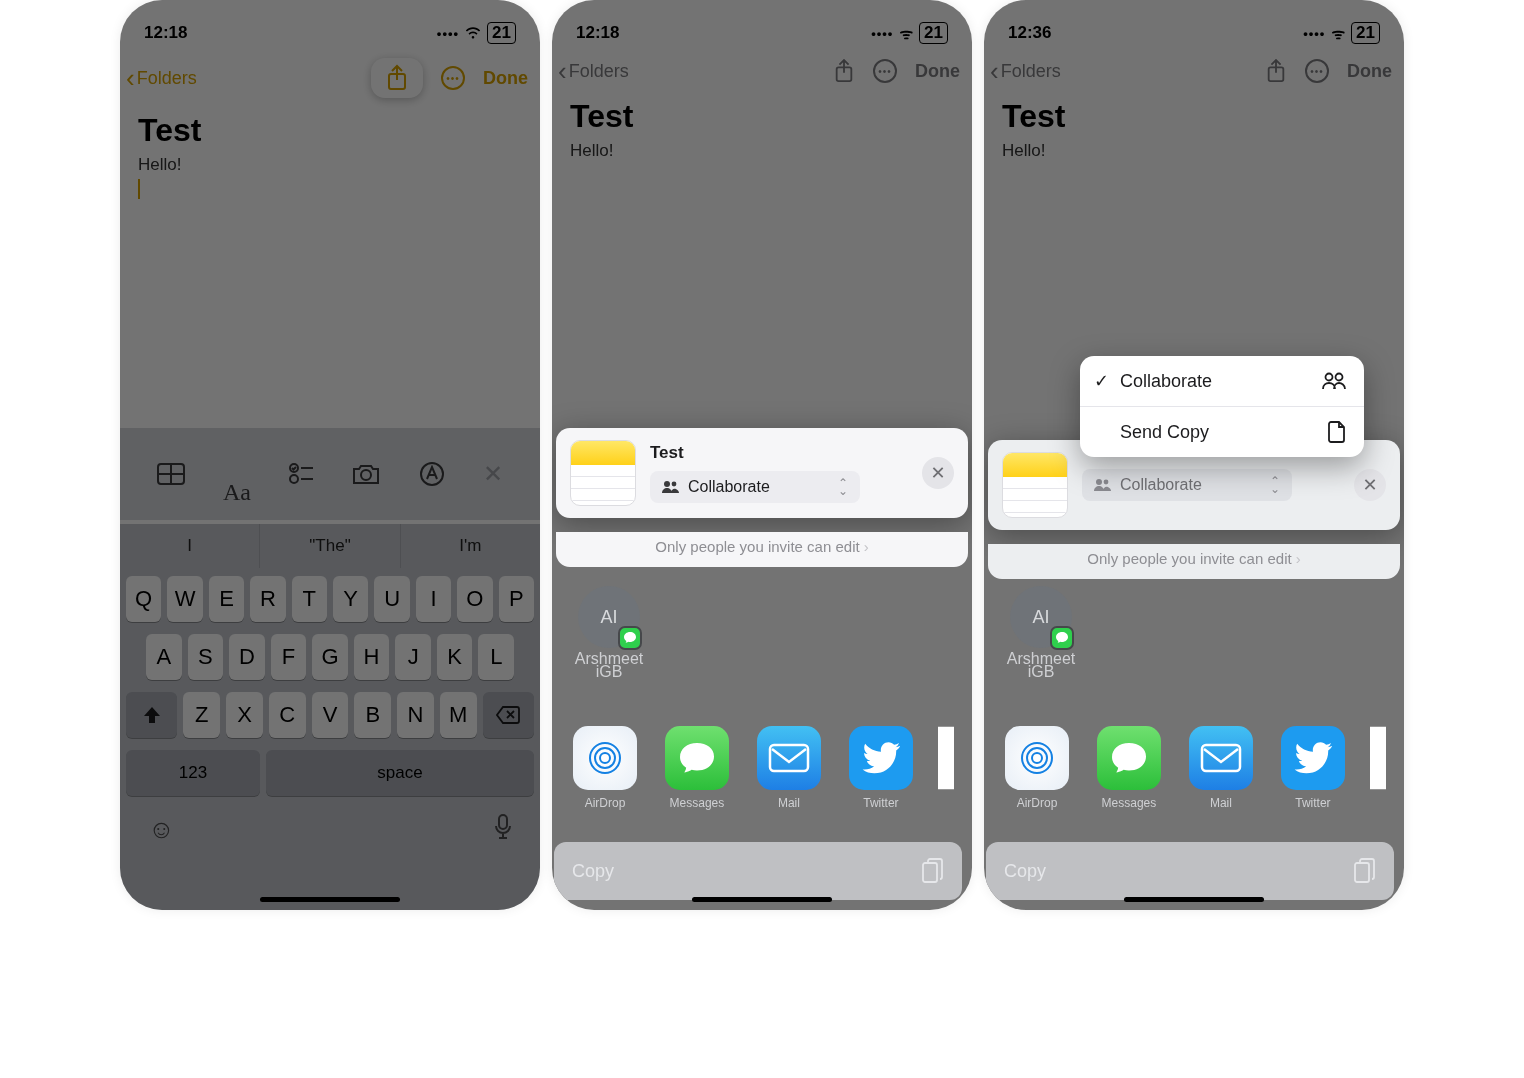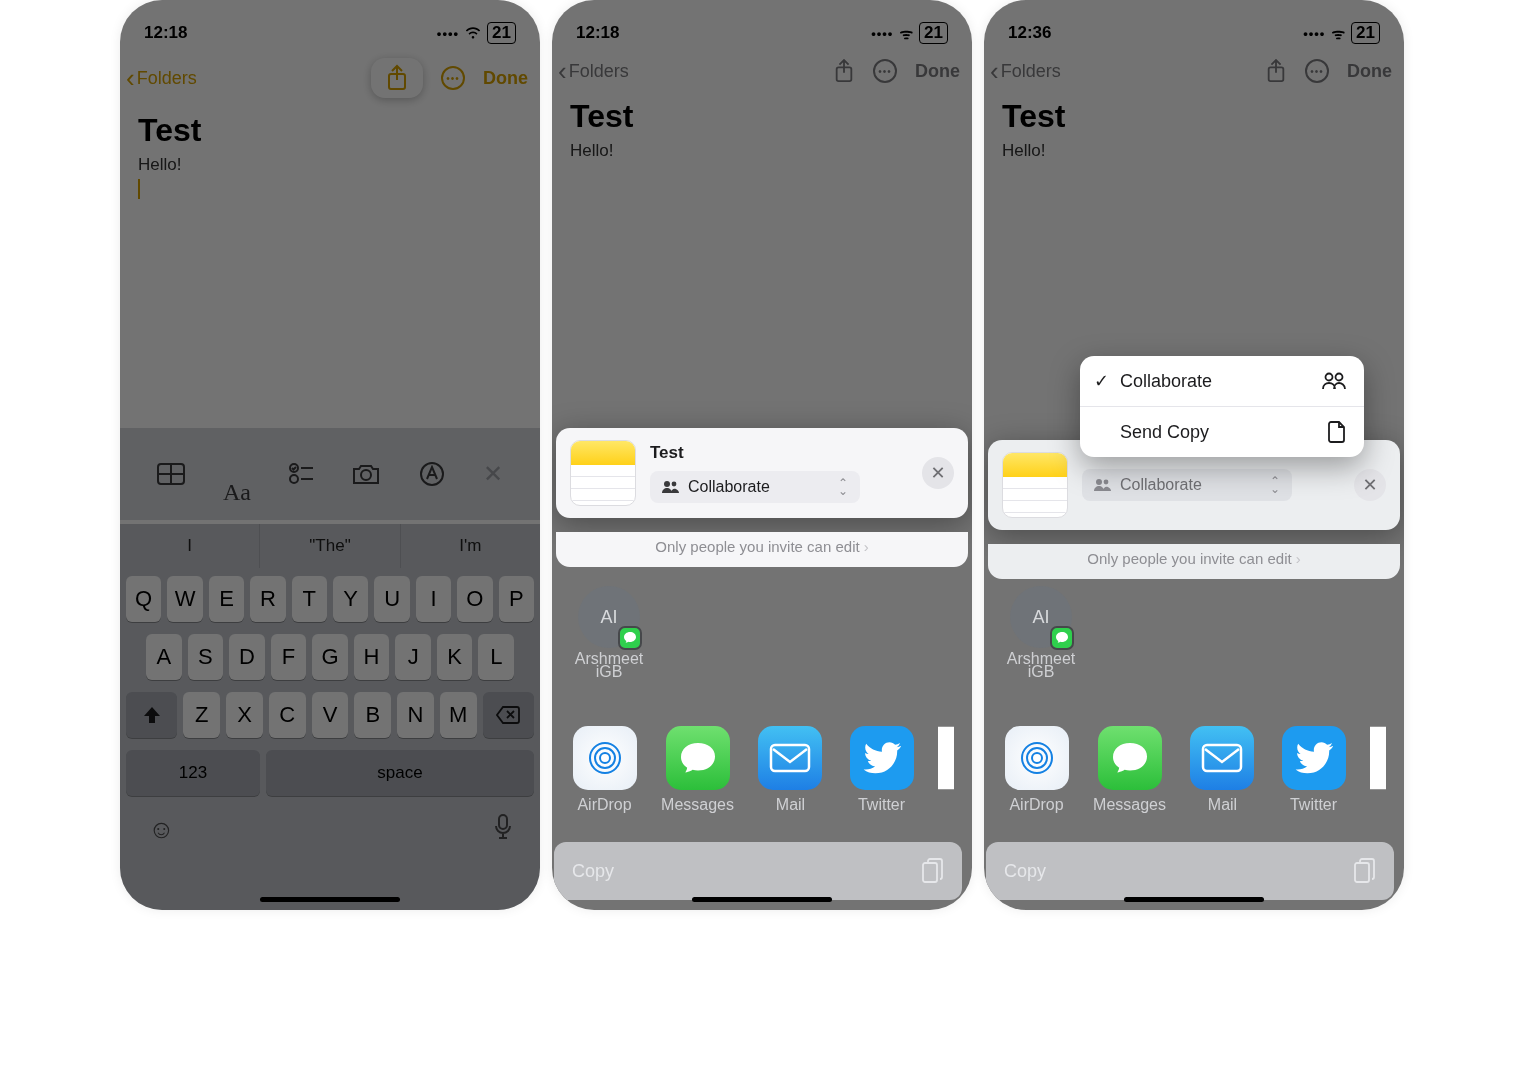--- a/index.html
+++ b/index.html
@@ -189,21 +189,21 @@
     display:flex; gap:22px; padding:0 18px;
   }
   .app { display:flex; flex-direction:column; align-items:center; gap:6px; width:78px;}
   .app-icon { width:64px; height:64px; border-radius:15px; display:flex; align-items:center; justify-content:center; font-size:34px; color:#fff;}
   .ai-airdrop { background:radial-gradient(circle,#fff,#e7eef6); color:#1481e3;}
   .ai-msg { background:linear-gradient(#6fe06f,#2cbf3a);}
   .ai-mail { background:linear-gradient(#42c0f3,#1e7fe5);}
   .ai-twitter { background:#1d9bf0;}
   .ai-gmail { background:#ffffff; color:#e34133; border:1px solid #969696; overflow:hidden;}
   .ai-gmail::after{ content:""; position:absolute;}
-  .app-label { font-size:16px; color:#cfd0d3;}
+  .app-label { font-size:12px; color:#cfd0d3;}
   
   .actions {
     position:absolute; left:2px; right:10px; top:842px; z-index:6;
     background:#bfc0c3; border-radius:12px;
     display:flex; justify-content:space-between; align-items:center;
     padding:16px 18px; font-size:18px; color:#e6e7ea;
   }
   
   .grey .nav-left, .grey .nav-right, .grey .icon-btn, .grey .circ3, .grey .done { color:#7d7d80 !important; border-color:#7d7d80 !important;}
   svg { display:block; }

